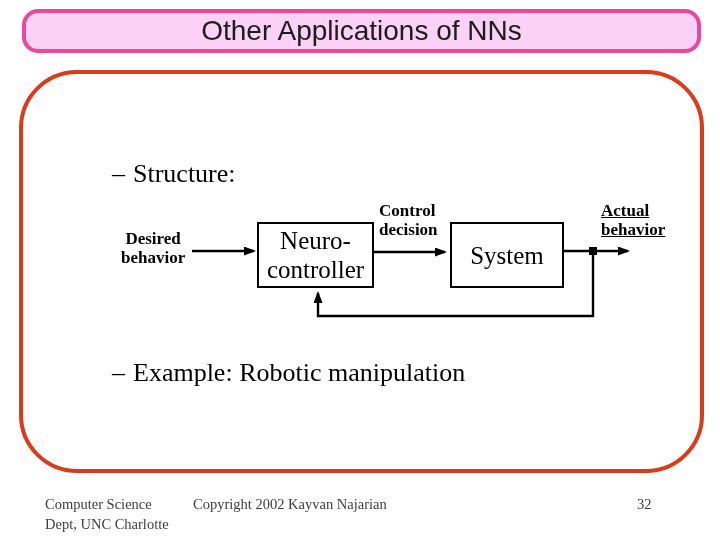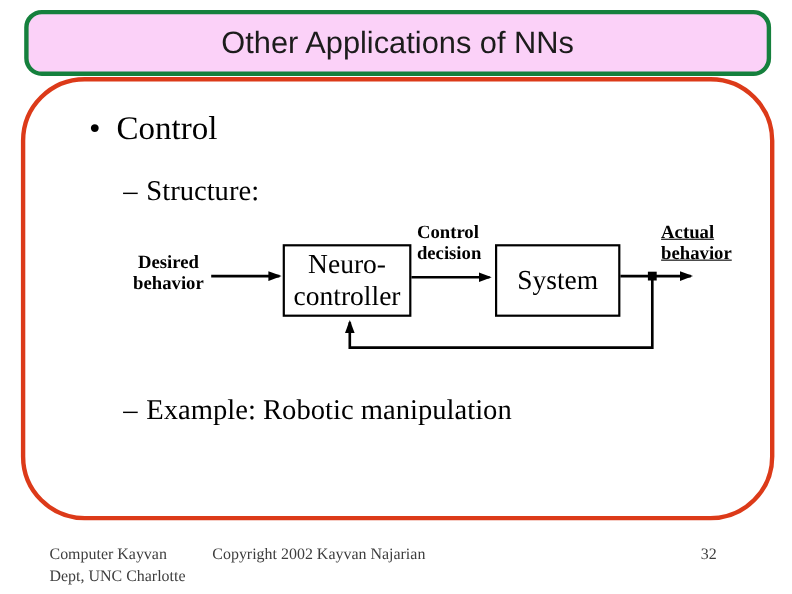--- a/index.html
+++ b/index.html
@@ -2,23 +2,23 @@
 <html><head>
 <meta charset="utf-8">
 <style>
   html,body { margin:0; padding:0; background:#fff; }
   .slide {
     position:relative; width:720px; height:540px; background:#ffffff;
     font-family:"Liberation Serif", serif; overflow:hidden;
   }
   
   .title-bar {
-    position:absolute; left:22px; top:9px; width:679px; height:60px;
+    position:absolute; left:22px; top:9px; width:679px; height:44px;
     box-sizing:border-box; background:#fbd1f8;
-    border:4px solid #15803d; border-radius:16px;
+    border:4px solid #ec4899; border-radius:16px;
     display:flex; align-items:center; justify-content:center;
   }
   .title-text {
     font-family:"Liberation Sans", sans-serif; font-size:28px; color:#1c1c1c;
   }
   
   .content-frame {
     position:absolute; left:19px; top:70px; width:685px; height:403px;
     box-sizing:border-box; border:4px solid #dc3a19; border-radius:58px;
     background:transparent;
@@ -64,23 +64,20 @@
 <body>
 
 <div class="slide">
 
   <div class="title-bar">
     <span class="title-text">Other Applications of NNs</span>
   </div>
 
   <div class="content-frame"></div>
 
-  <div class="bullet-l1">
-    <span class="marker">•</span><span>Control</span>
-  </div>
 
   <div class="bullet-l2" id="sub-structure">
     <span class="marker">–</span><span>Structure:</span>
   </div>
 
   <div class="diagram-label" id="lbl-desired">
     <div>Desired</div>
     <div>behavior</div>
   </div>
 
@@ -114,19 +111,19 @@
     <line x1="564" y1="251" x2="628" y2="251" stroke="#000" stroke-width="2.4" marker-end="url(#ah)"></line>
     <rect x="589" y="247" width="8" height="8" fill="#000"></rect>
     <polyline points="593,251 593,316 318,316 318,293" fill="none" stroke="#000" stroke-width="2.4" marker-end="url(#ah)"></polyline>
   </svg>
 
   <div class="bullet-l2" id="sub-example">
     <span class="marker">–</span><span>Example: Robotic manipulation</span>
   </div>
 
   <div class="footer-item" id="footer-left">
-    <div>Computer Kayvan</div>
+    <div>Computer Science</div>
     <div>Dept, UNC Charlotte</div>
   </div>
   <div class="footer-item" id="footer-center">Copyright 2002 Kayvan Najarian</div>
   <div class="footer-item" id="footer-right">32</div>
 
 </div>
 
 </body></html>

